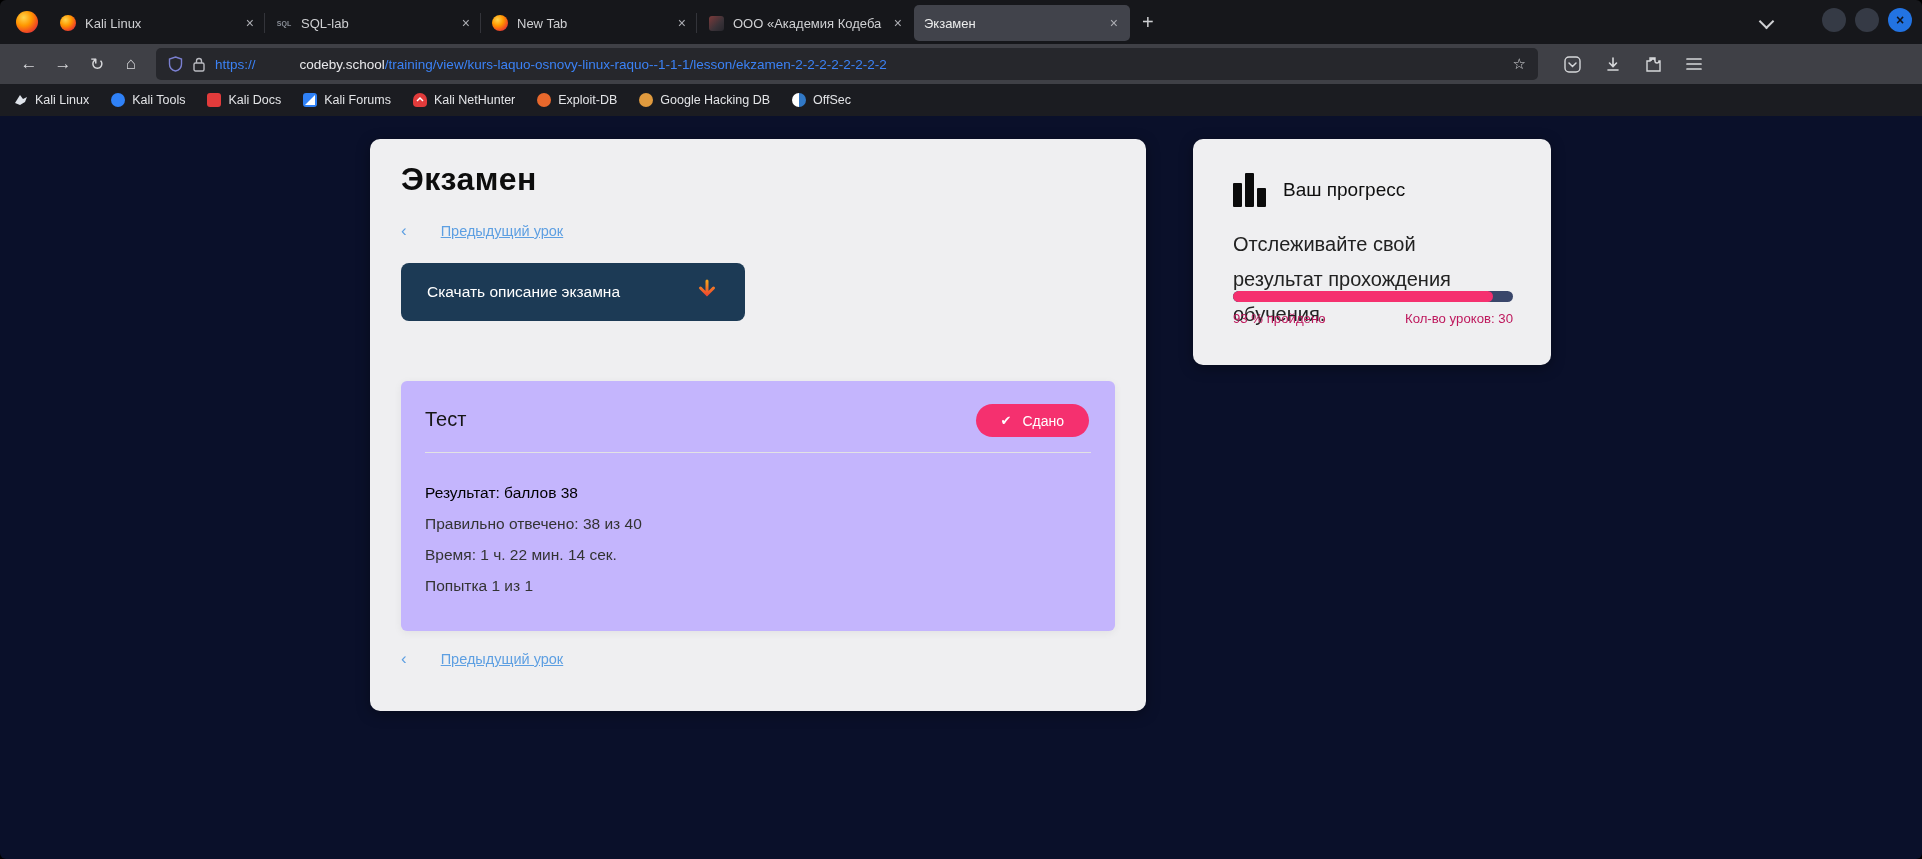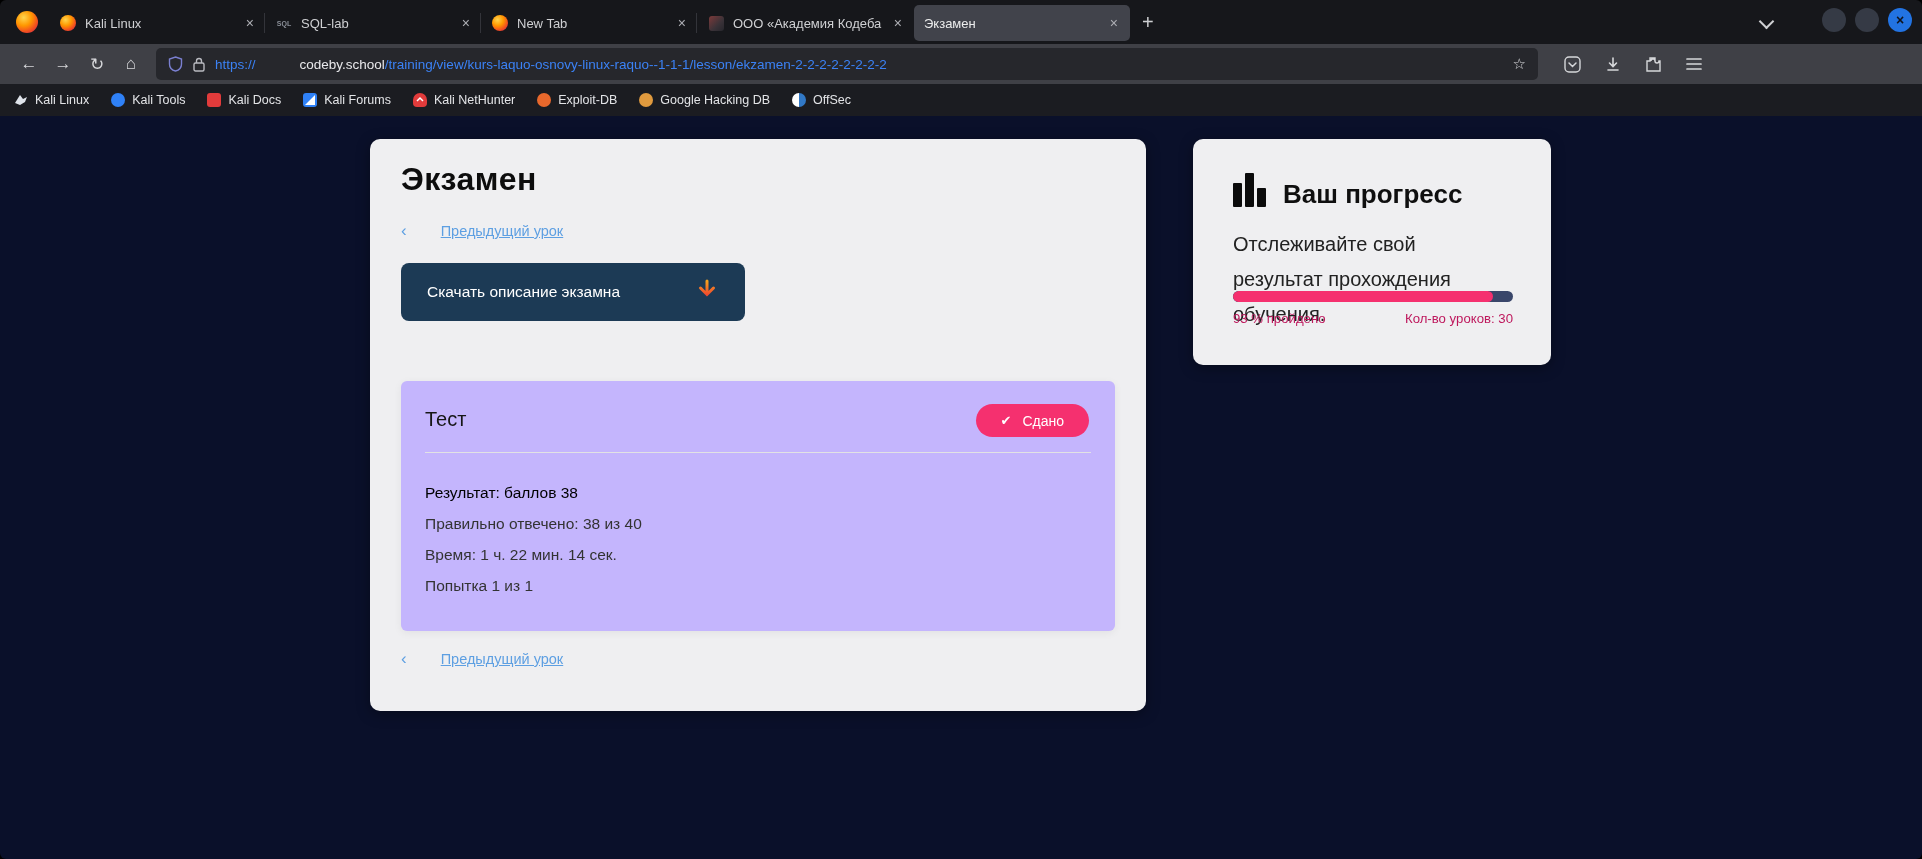--- a/index.html
+++ b/index.html
@@ -96,21 +96,21 @@
   .res-1 { top:134px; }
   .res-2 { top:165px; }
   .res-3 { top:196px; }
 
   .progress-card { position:absolute; left:1193px; top:23px; width:358px; height:226px;
                    background:#efeff1; border-radius:10px; box-shadow:0 3px 14px rgba(0,0,0,.35); }
   .chart-ico { position:absolute; left:40px; top:33px; width:36px; height:35px;
                display:flex; align-items:flex-end; gap:3px; }
   .chart-ico i { display:block; width:9px; background:#0b0b0b; border-radius:1px; }
   .chart-ico .b1 { height:24px; } .chart-ico .b2 { height:34px; } .chart-ico .b3 { height:19px; }
-  .progress-title { position:absolute; left:90px; top:40px; font-size:26px; font-weight:bold;
+  .progress-title { position:absolute; left:90px; top:40px; font-size:19px; font-weight:normal;
                     color:#0f0f0f; }
   .progress-desc { position:absolute; left:40px; top:88px; width:252px; font-size:20px;
                    line-height:1.75; color:#222; }
   .progress-track { position:absolute; left:40px; top:152px; width:280px; height:11px;
                     border-radius:6px; background:#39466a; overflow:hidden; }
   .progress-fill { height:100%; background:#f5306f; border-radius:6px; }
   .progress-labels { position:absolute; left:40px; right:38px; top:172px; display:flex;
                      justify-content:space-between; font-size:13.2px; color:#be185d; }
 
   svg { display:block; }

